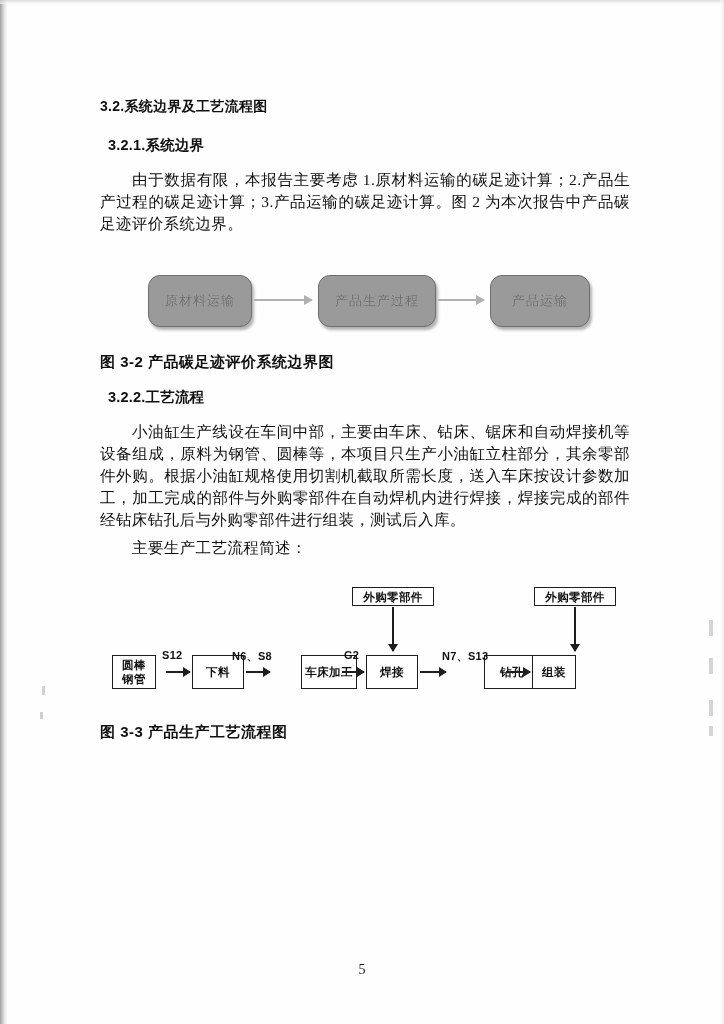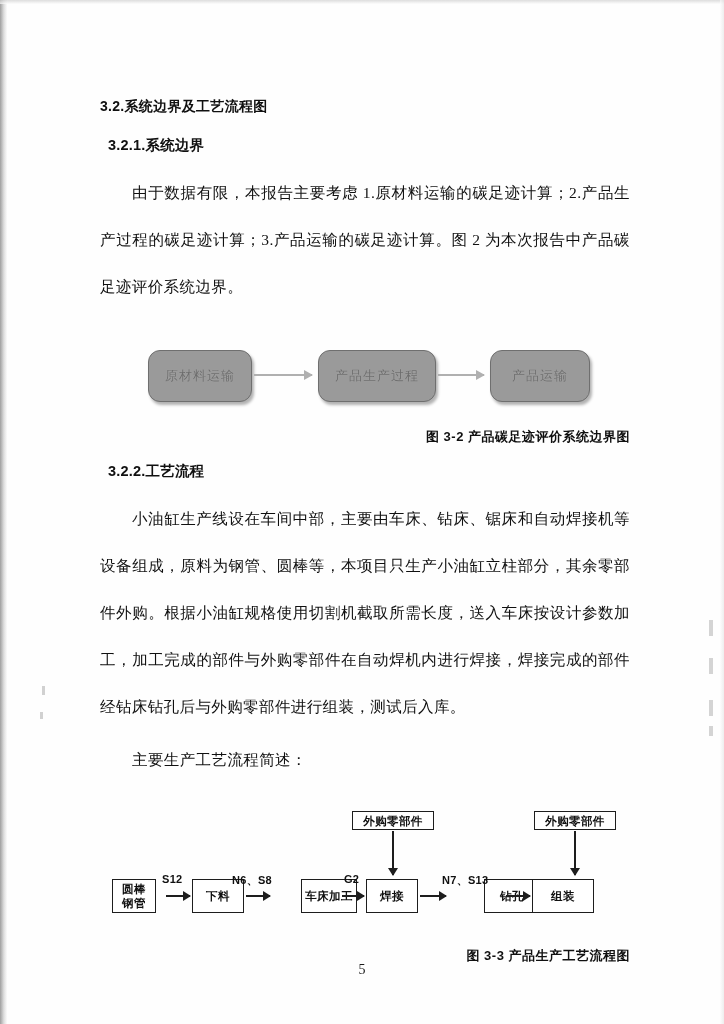--- a/index.html
+++ b/index.html
@@ -53,31 +53,31 @@
   }
   .h4 {
     font-family: "Liberation Sans", sans-serif;
     font-weight: bold;
     font-size: 14.5px;
     letter-spacing: .2px;
     margin: 0 0 14px 8px;
   }
   .para {
     font-size: 15.5px;
-    line-height: 47px;
+    line-height: 22px;
     text-align: justify;
     text-indent: 32px;
     margin: 0 0 6px 0;
     letter-spacing: .4px;
   }
   .fig-caption {
     font-family: "Liberation Sans", sans-serif;
     font-weight: bold;
-    font-size: 13px;
-    text-align: right;
+    font-size: 15px;
+    text-align: left;
     letter-spacing: .5px;
     margin: 4px 0 16px 0;
   }
 
   
   .fig32 {
     position: relative;
     height: 92px;
     margin: 22px 0 4px 0;
   }
@@ -276,21 +276,21 @@
 
       <div class="pbox tall" style="left:185px; width:56px;margin-left:16px;">车床加工</div>
       <div class="arrow" style="left:242px; width:22px;"></div>
 
       <div class="pbox tall" style="left:266px; width:52px;">焊接</div>
       <div class="arrow" style="left:320px; width:26px;"></div>
 
       <div class="pbox tall" style="left:348px; width:56px;margin-left:36px;">钻孔</div>
       <div class="arrow" style="left:406px; width:24px;"></div>
 
-      <div class="pbox tall" style="left:432px; width:62px;">组装</div>
+      <div class="pbox tall" style="left:432px; width:44px;">组装</div>
 
       <div class="edgelabel" style="left:62px; top:66px;">S12</div>
       <div class="edgelabel" style="left:132px; top:66px;">N6、S8</div>
       <div class="edgelabel" style="left:244px; top:66px;">G2</div>
       <div class="edgelabel" style="left:342px; top:66px;">N7、S13</div>
     </div>
 
     <div class="fig-caption" style="margin-top:18px;">图 3-3 产品生产工艺流程图</div>
   </div>
 

